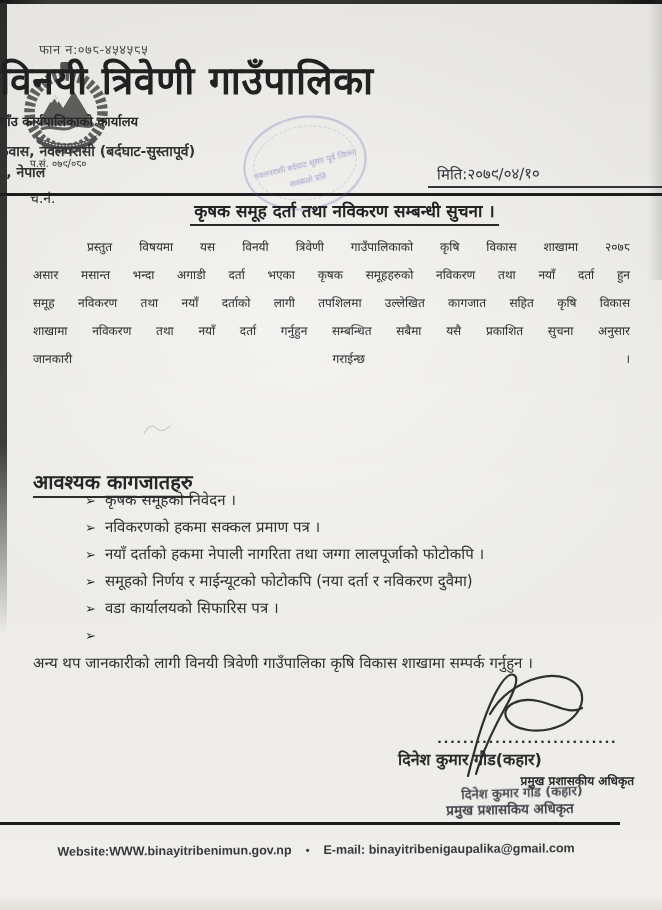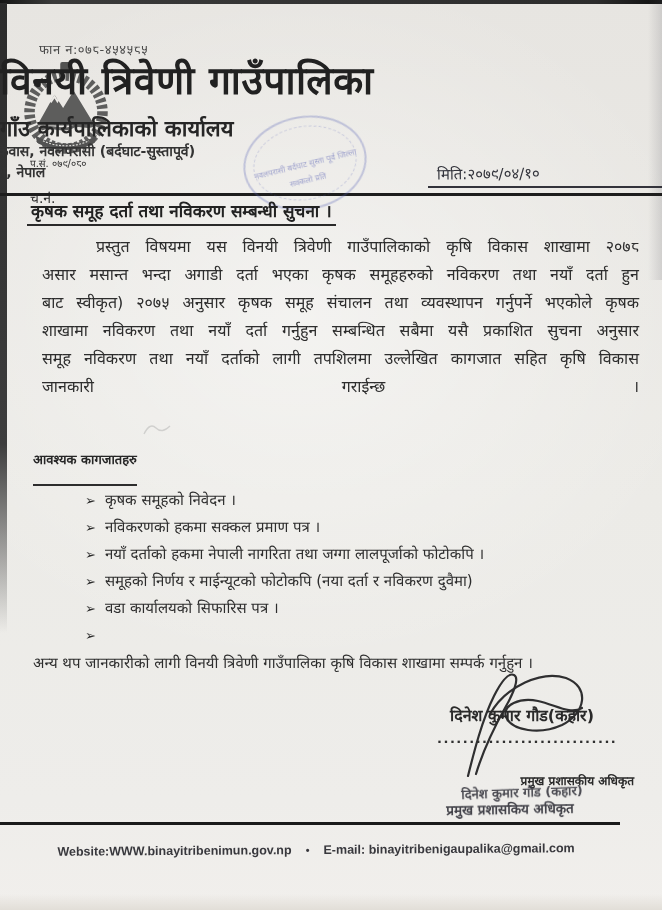--- a/index.html
+++ b/index.html
@@ -23,61 +23,61 @@
   
   .edge-top{position:absolute;left:0;top:0;width:662px;height:4px;background:linear-gradient(90deg,#161616,#3a3a3a 8%,#2c2c2c 90%,#101010);}
   .edge-left{position:absolute;left:0;top:3px;width:7px;height:630px;background:linear-gradient(180deg,#2b2b2b 0%,#3d3d3d 70%,rgba(60,60,60,0) 100%);}
   .edge-right-shade{position:absolute;right:0;top:0;width:14px;height:280px;background:linear-gradient(270deg,rgba(90,90,100,.18),rgba(0,0,0,0));}
   .bottom-band{position:absolute;left:0;bottom:0;width:662px;height:16px;background:linear-gradient(180deg,rgba(0,0,0,0),rgba(210,205,195,.5));}
 
   .phone{position:absolute;left:33px;top:40px;font-size:13px;color:#4a4a4a;letter-spacing:.5px;margin-left:6px;}
 
   .emblem{position:absolute;left:18px;top:60px;width:96px;height:102px;opacity:.88;filter:blur(.2px);}
   .org-name{position:absolute;left:0;right:0;top:52px;font-size:39px;font-weight:bold;color:#212121;letter-spacing:.5px;}
-  .office{position:absolute;left:0;right:0;top:112px;font-size:22px;font-weight:bold;color:#262626;}
+  .office{position:absolute;left:0;right:0;top:112px;font-size:13px;font-weight:bold;color:#262626;}
   .address{position:absolute;left:-18px;right:0;top:141px;font-size:14px;font-weight:600;color:#333;}
   .province{position:absolute;left:-60px;right:0;top:162px;font-size:14px;font-weight:600;color:#333;}
 
   .ref-no{position:absolute;left:30px;top:156px;font-size:10px;font-weight:400;color:#2f2f2f;}
   .dispatch-no{position:absolute;left:30px;top:188px;font-size:14px;font-weight:400;color:#2f2f2f;}
   .date{position:absolute;left:437px;top:163px;font-size:15px;color:#33343c;transform:rotate(-.6deg);}
   .date-underline{position:absolute;left:428px;top:186px;width:234px;height:2px;background:#33333b;}
   .head-rule{position:absolute;left:0;top:193px;width:662px;height:3px;background:#1d1d1d;}
 
   
   .stamp{position:absolute;left:243px;top:116px;width:124px;height:94px;transform:rotate(-10deg);opacity:.55;filter:blur(.45px);pointer-events:none;}
   .stamp .ring{position:absolute;inset:0;border:2px solid rgba(86,96,180,.55);border-radius:50%;}
   .stamp .ring2{position:absolute;inset:10px;border:1px dashed rgba(86,96,180,.45);border-radius:50%;}
   .stamp .s-line{position:absolute;left:0;right:0;text-align:center;color:var(--stamp-blue);font-size:8px;transform:rotate(-4deg);white-space:nowrap;}
   .stamp .s-line:nth-child(3){top:42px;}
   .stamp .s-line:nth-child(4){top:58px;}
 
-  .notice-title{position:absolute;left:0;right:0;top:199px;margin-left:27px;}
+  .notice-title{position:absolute;left:0;right:0;top:199px;text-align:center;margin-left:27px;}
   .notice-title span{display:inline-block;font-size:17px;font-weight:bold;color:#222;border-bottom:2px solid #2a2a2a;padding:0 4px 2px 4px;}
 
-  .para{position:absolute;left:42px;top:233px;width:597px;font-size:16px;color:#2d2d2d;}
+  .para{position:absolute;left:33px;top:233px;width:597px;font-size:12px;color:#2d2d2d;}
   .para-line{height:28px;line-height:28px;white-space:nowrap;text-align:justify;}
   .para-line::after{content:"";display:inline-block;width:100%;}
   .para-line{display:block;}
   .para-line.justified{text-align:justify;text-align-last:justify;white-space:normal;}
   .para-line.first{text-indent:54px;}
   .para-line.last{text-align-last:left;}
 
   .pencil-mark{position:absolute;left:140px;top:416px;width:40px;height:24px;opacity:.3;}
 
-  .docs-heading{position:absolute;left:33px;top:450px;font-size:13px;font-weight:bold;color:#262626;border-bottom:2px solid #2d2d2d;padding-bottom:16px;}
+  .docs-heading{position:absolute;left:33px;top:468px;font-size:20px;font-weight:bold;color:#262626;border-bottom:2px solid #2d2d2d;padding-bottom:1px;}
   .doc-list{position:absolute;left:85px;top:487px;width:545px;}
   .doc-item{display:flex;align-items:baseline;height:27px;line-height:27px;font-size:15px;color:#2d2d2d;}
   .doc-item .arrow{margin-right:9px;font-size:13px;color:#2a2a2a;}
 
   .closing{position:absolute;left:33px;top:652px;width:600px;font-size:15px;color:#2d2d2d;}
 
   .signature-svg{position:absolute;left:432px;top:668px;width:190px;height:112px;}
   .dotted-line{position:absolute;left:437px;top:731px;width:180px;font-size:13px;font-weight:bold;letter-spacing:1.5px;color:#2f2f2f;overflow:hidden;white-space:nowrap;height:16px;}
-  .sig-name{position:absolute;left:398px;top:704px;width:248px;text-align:center;font-size:16px;font-weight:600;color:#2a2a2a;}
+  .sig-name{position:absolute;left:398px;top:748px;width:248px;font-size:16px;font-weight:600;color:#2a2a2a;}
   .sig-designation{position:absolute;left:386px;top:772px;width:248px;text-align:right;font-size:12px;font-weight:600;color:#2a2a2a;}
   .sig-stamp-name{position:absolute;left:398px;top:783px;width:248px;text-align:center;font-size:13px;font-weight:600;color:#3a3a42;transform:rotate(-2deg);opacity:.9;filter:blur(.3px);}
   .sig-stamp-designation{position:absolute;left:386px;top:800px;width:248px;text-align:center;font-size:13.5px;font-weight:600;color:#33333b;transform:rotate(-1deg);opacity:.92;filter:blur(.25px);}
 
   .bottom-rule{position:absolute;left:0;top:822px;width:620px;height:3px;background:#1a1a1a;}
 
   .footer{position:absolute;left:0;right:30px;top:843px;display:flex;justify-content:center;align-items:center;gap:14px;
     font-family:"Liberation Sans",sans-serif;font-size:12.5px;font-weight:bold;color:#38383d;transform:rotate(-.4deg);}
   .footer .sep{font-size:11px;}
 </style>
@@ -122,23 +122,22 @@
     <div class="s-line">सक्कलो प्रति</div>
   </div>
 
   <div class="notice-title">
     <span>कृषक समूह दर्ता तथा नविकरण सम्बन्धी सुचना ।</span>
   </div>
 
   <div class="para">
       <div class="para-line justified first">प्रस्तुत विषयमा यस विनयी त्रिवेणी गाउँपालिकाको कृषि विकास शाखामा २०७८</div>
       <div class="para-line justified">असार मसान्त भन्दा अगाडी दर्ता भएका कृषक समूहहरुको नविकरण तथा नयाँ दर्ता हुन</div>
-      <div class="para-line justified">बाट स्वीकृत) २०७५ अनुसार कृषक समूह संचालन तथा व्यवस्थापन गर्नुपर्ने भएकोले कृषक</div>
+      <div class="para-line justified">समूह नविकरण तथा नयाँ दर्ताको लागी तपशिलमा उल्लेखित कागजात सहित कृषि विकास</div>
       <div class="para-line justified">शाखामा नविकरण तथा नयाँ दर्ता गर्नुहुन सम्बन्धित सबैमा यसै प्रकाशित सुचना अनुसार</div>
-      <div class="para-line justified">समूह नविकरण तथा नयाँ दर्ताको लागी तपशिलमा उल्लेखित कागजात सहित कृषि विकास</div>
       <div class="para-line justified last">जानकारी गराईन्छ ।</div>
     </div>
 
   <svg class="pencil-mark" viewBox="0 0 40 24">
     <path d="M4,18 Q10,6 16,12 T30,10" stroke="#8a8a8a" stroke-width="1.4" fill="none"></path>
   </svg>
 
   <div class="docs-heading">आवश्यक कागजातहरु</div>
 
   <div class="doc-list">

